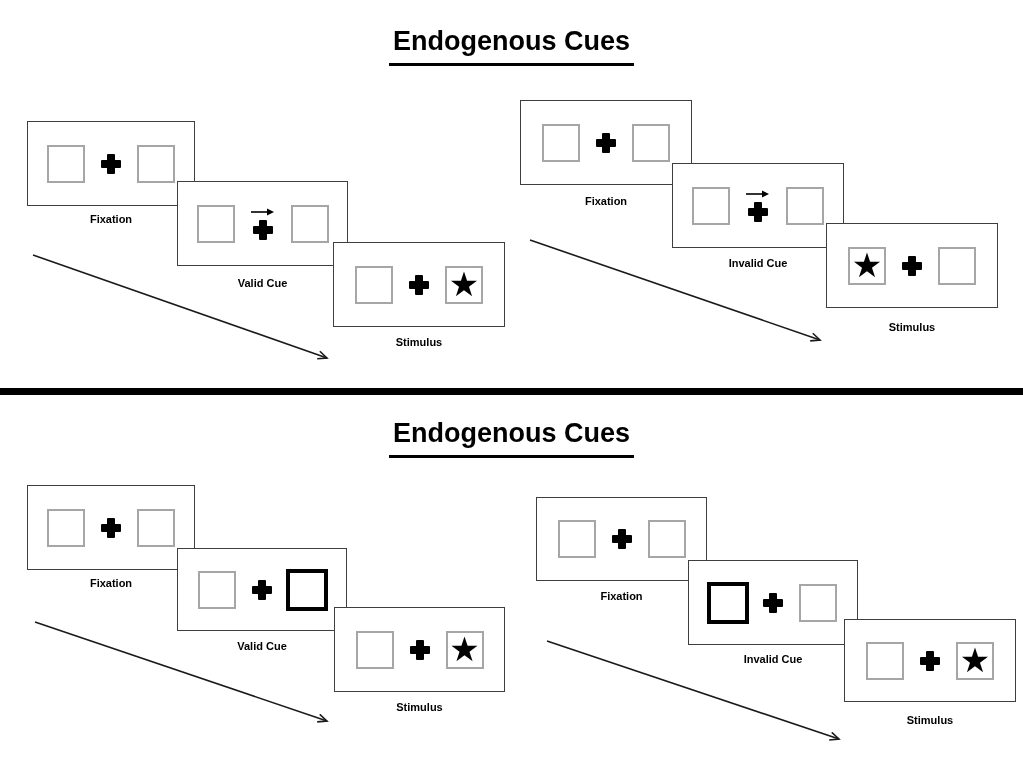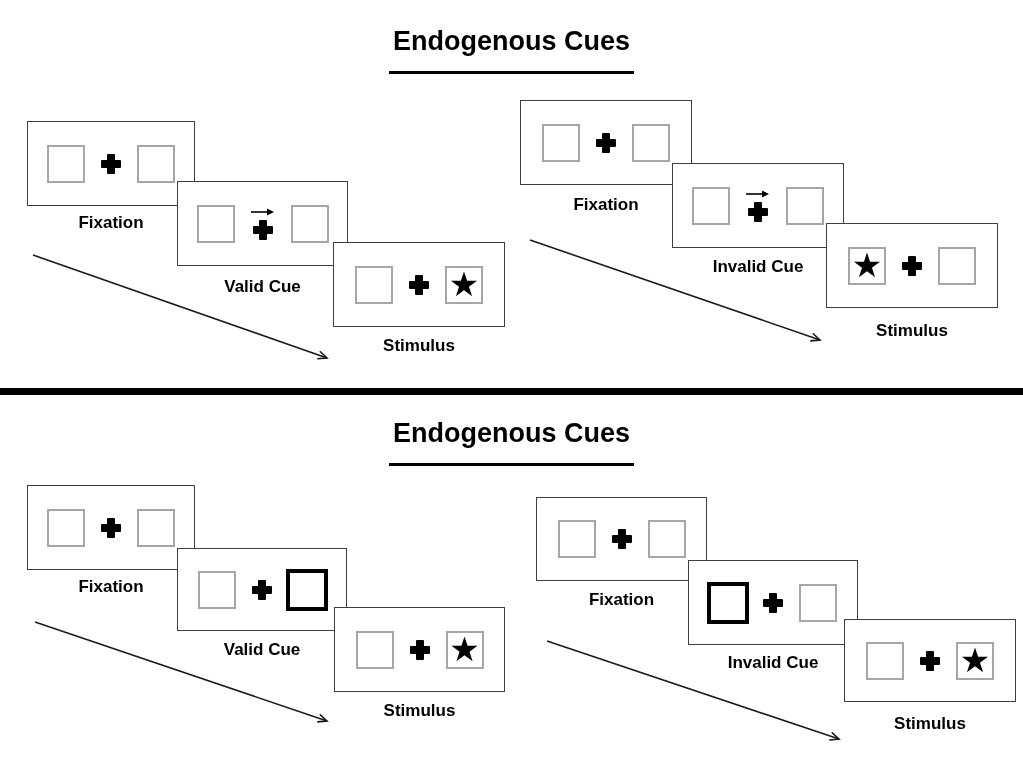--- a/index.html
+++ b/index.html
@@ -5,21 +5,21 @@
   html,body{margin:0;padding:0;background:#fff;}
   #stage{
     position:relative;width:1023px;height:767px;background:#ffffff;overflow:hidden;
     font-family:"Liberation Sans",sans-serif;color:#000;
   }
   .title{
     position:absolute;left:0;width:1023px;text-align:center;
     font-size:27px;font-weight:bold;
   }
   .title .title-text{
-    display:inline-block;border-bottom:3px solid #000;padding:0 4px 14px 4px;
+    display:inline-block;border-bottom:3px solid #000;padding:0 4px 6px 4px;
   }
   .divider{
     position:absolute;left:0;top:388px;width:1023px;height:7px;background:#000;
   }
   .panel{
     position:absolute;background:#ffffff;border:1px solid #3f3f3f;
     display:flex;align-items:center;justify-content:center;gap:16px;
     box-sizing:border-box;
   }
   .box{
@@ -31,21 +31,21 @@
   .star{
     font-family:"DejaVu Sans",sans-serif;font-size:34px;line-height:30px;color:#000;
     display:block;transform:translateY(-1px);
   }
   .plus{position:relative;width:20px;height:20px;flex:0 0 auto;}
   .plus::before{content:"";position:absolute;left:0;top:6px;width:20px;height:8px;background:#000;border-radius:1px;}
   .plus::after{content:"";position:absolute;left:6px;top:0;width:8px;height:20px;background:#000;border-radius:1px;}
   .cue-col{display:flex;flex-direction:column;align-items:center;}
   .cue-col svg{display:block;margin-bottom:4px;}
   .plabel{
-    position:absolute;text-align:center;font-size:17px;font-weight:bold;white-space:nowrap;
+    position:absolute;text-align:center;font-size:11px;font-weight:bold;white-space:nowrap;
   }
   .overlay{position:absolute;left:0;top:0;pointer-events:none;}
 </style>
 </head>
 <body>
 
 <div id="stage">
 
   <svg class="overlay" width="1023" height="767" viewBox="0 0 1023 767">
     <defs>

